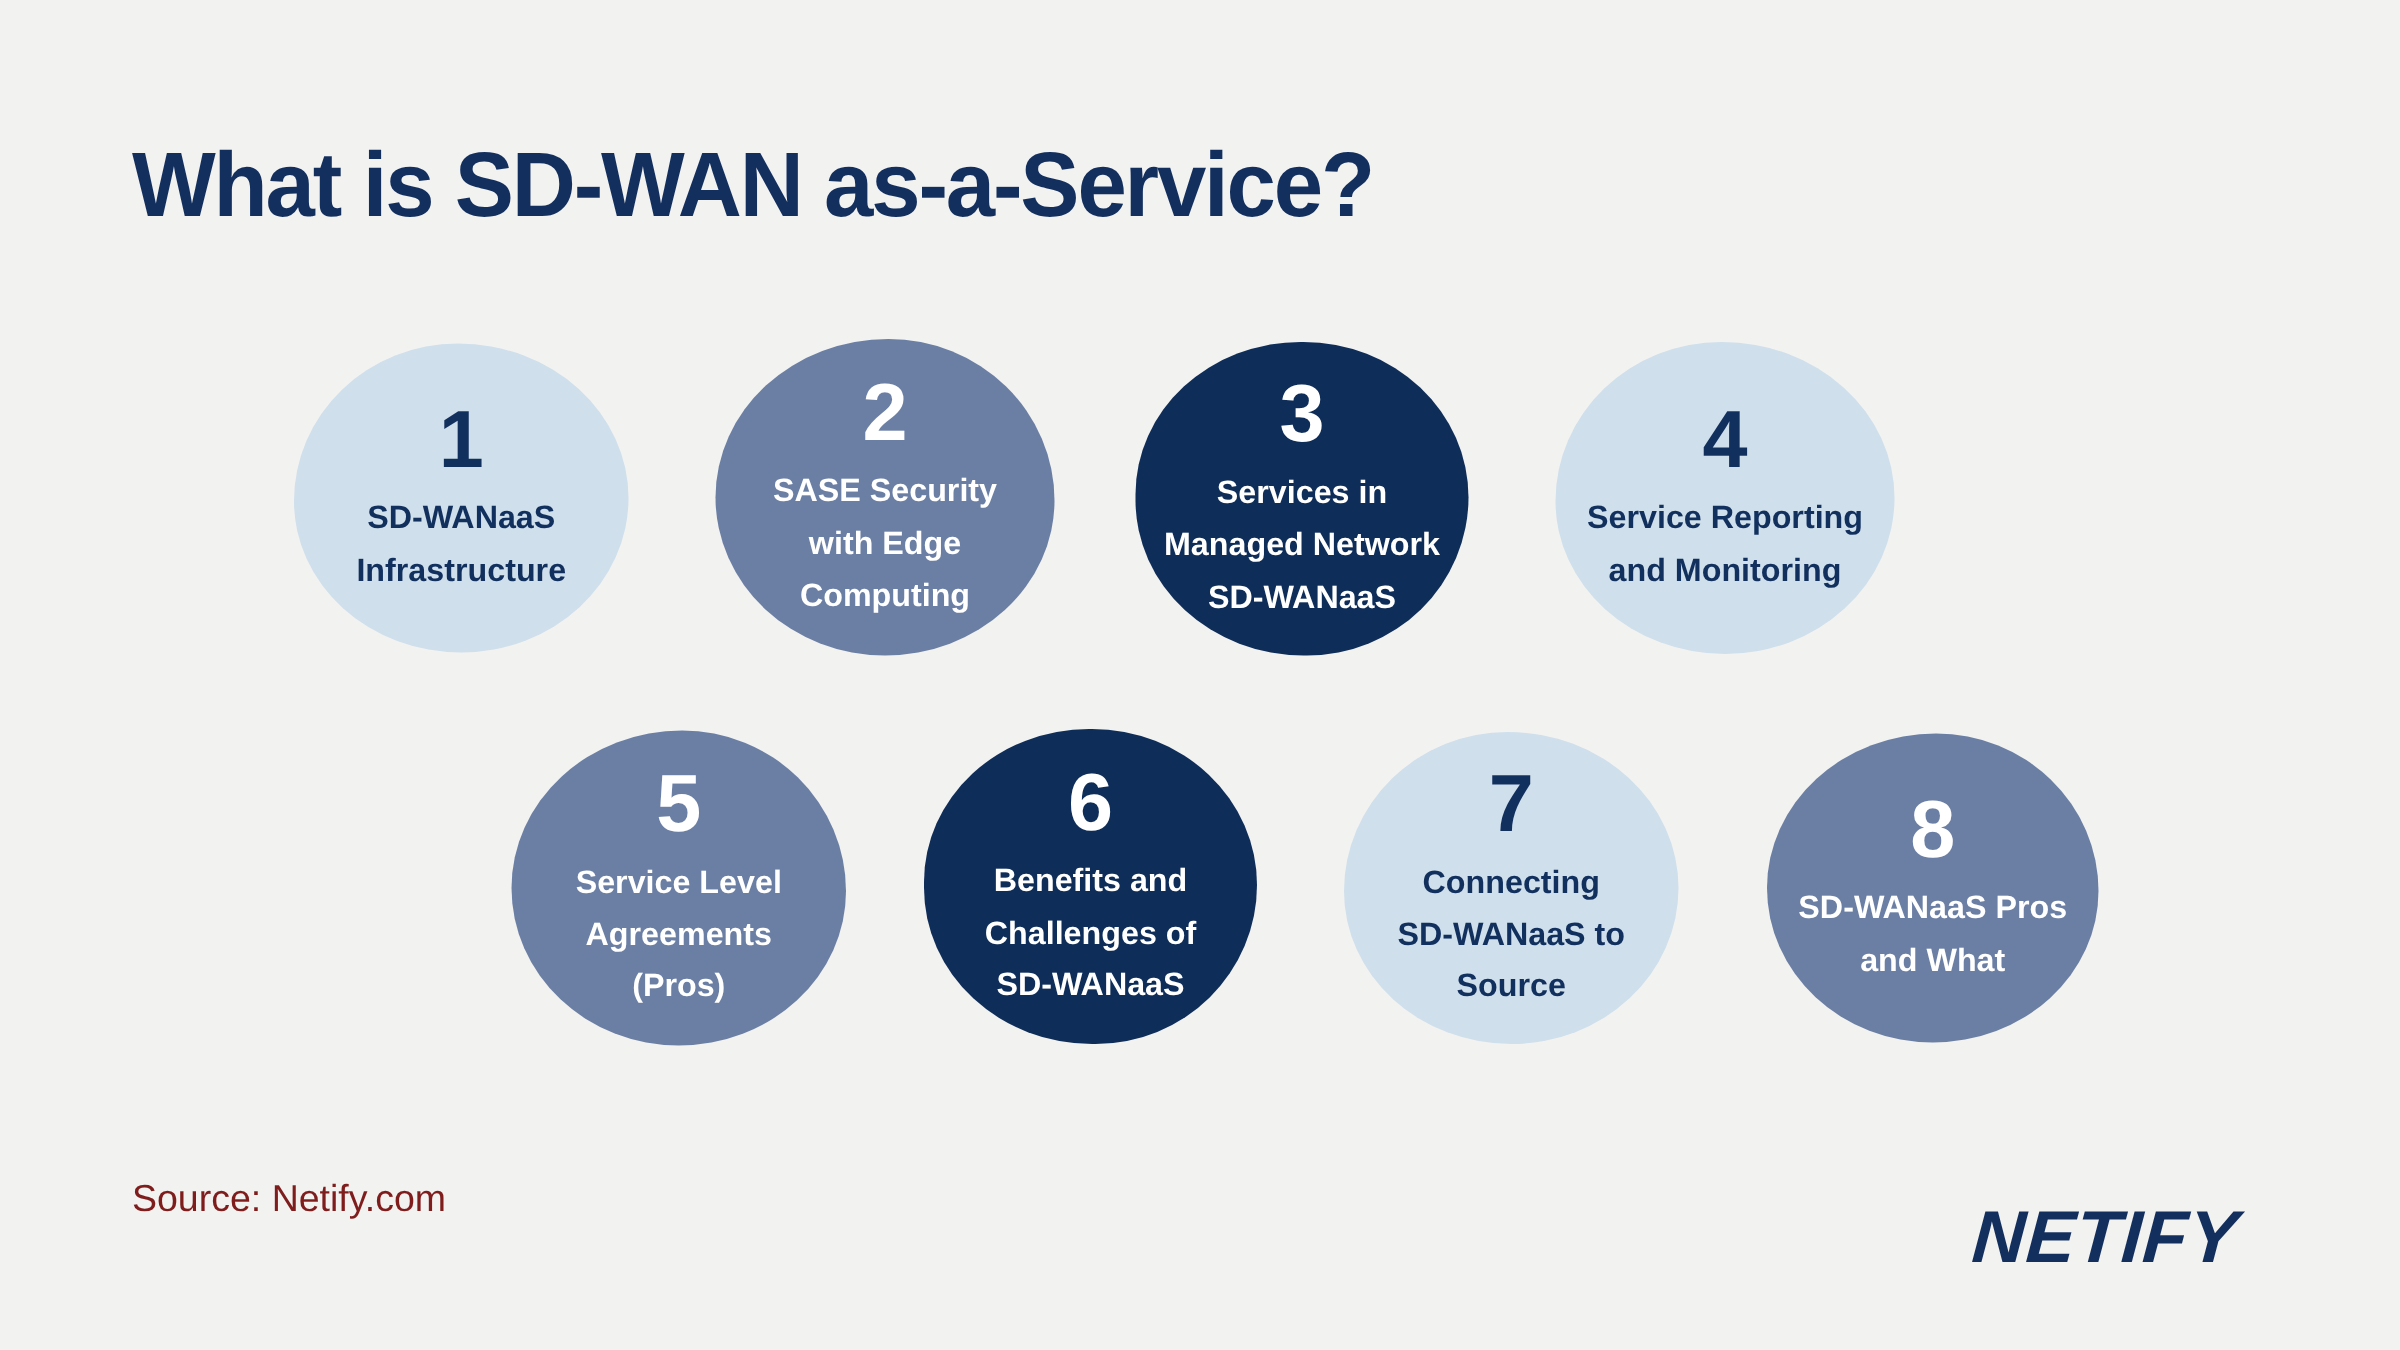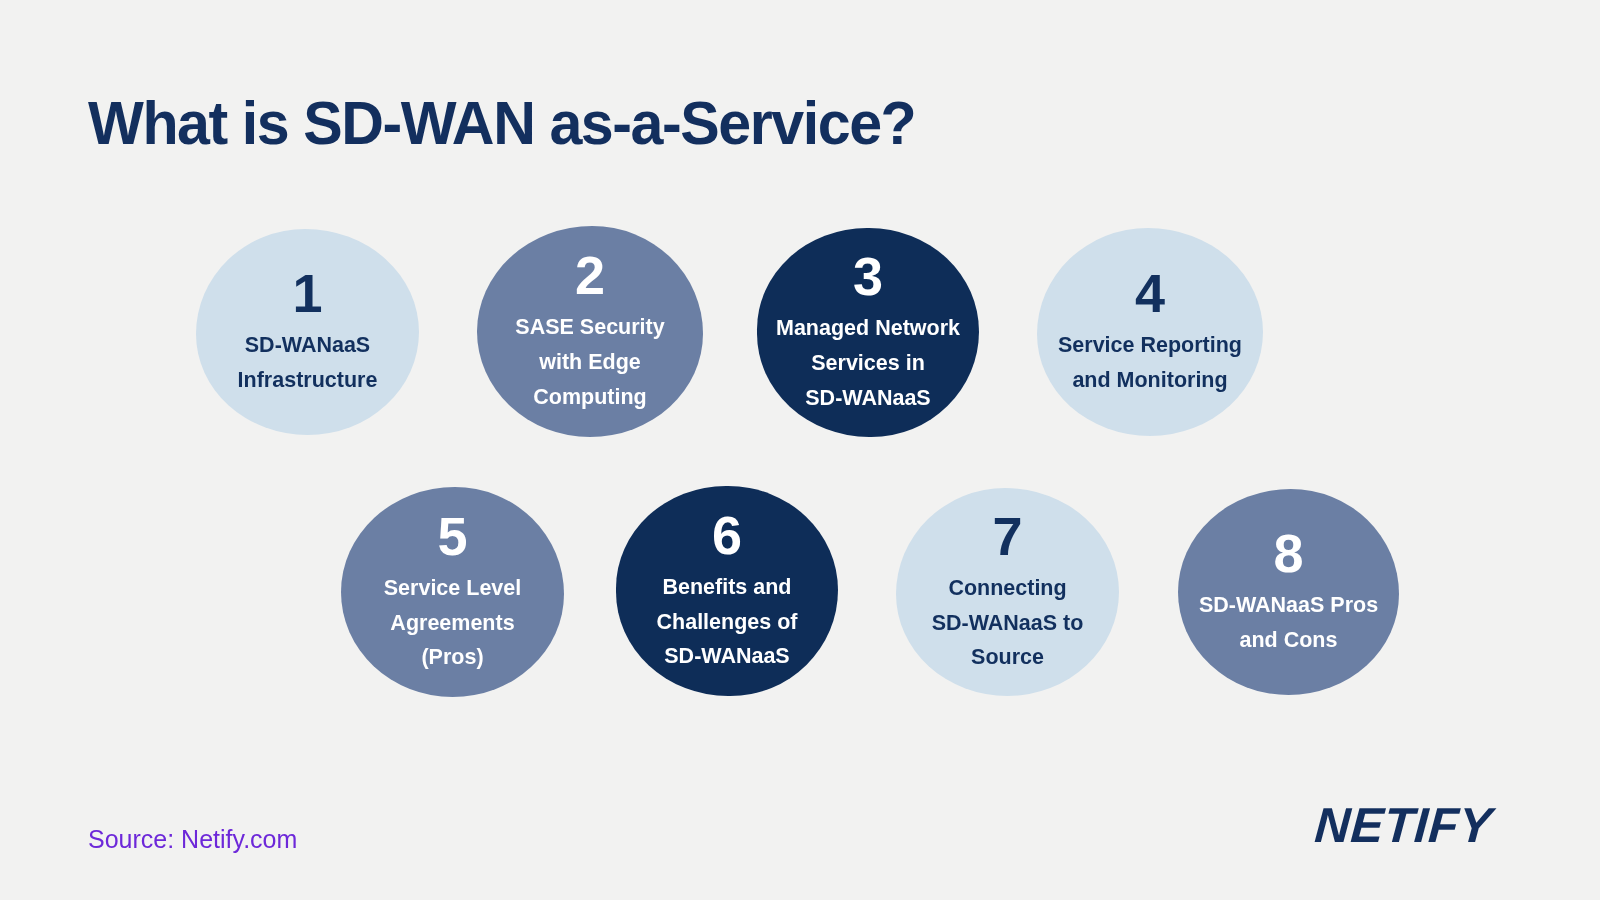--- a/index.html
+++ b/index.html
@@ -59,24 +59,23 @@
   
   .c5 { left: 341px; top: 487px; width: 223px; height: 210px; }
   .c6 { left: 616px; top: 486px; width: 222px; height: 210px; }
   .c7 { left: 896px; top: 488px; width: 223px; height: 208px; }
   .c8 { left: 1178px; top: 489px; width: 221px; height: 206px; }
 
   .footer {
     position: absolute;
     left: 88px;
     top: 783px;
-    color: #6d28d9;
+    color: #7f1d1d;
     font-size: 25px;
     line-height: 1.35;
-    margin-top: 40px;
   }
   .footer div { margin-bottom: 2px; }
 
   .brand-logo {
     position: absolute;
     right: 108px;
     top: 797px;
     font-size: 49px;
     font-weight: 800;
     font-style: italic;
@@ -103,22 +102,22 @@
   <div class="label">
     <span>SASE Security</span>
     <span>with Edge</span>
     <span>Computing</span>
   </div>
 </div>
 
 <div class="circle variant-navy c3">
   <div class="num">3</div>
   <div class="label">
+    <span>Services in</span>
     <span>Managed Network</span>
-    <span>Services in</span>
     <span>SD-WANaaS</span>
   </div>
 </div>
 
 <div class="circle variant-light c4">
   <div class="num">4</div>
   <div class="label">
     <span>Service Reporting</span>
     <span>and Monitoring</span>
   </div>
@@ -148,21 +147,21 @@
     <span>Connecting</span>
     <span>SD-WANaaS to</span>
     <span>Source</span>
   </div>
 </div>
 
 <div class="circle variant-slate c8">
   <div class="num">8</div>
   <div class="label">
     <span>SD-WANaaS Pros</span>
-    <span>and Cons</span>
+    <span>and What</span>
   </div>
 </div>
 
 <div class="footer">
   <div>Source: Netify.com</div>
 </div>
 
 <div class="brand-logo">NETIFY</div>
 
 </body></html>

